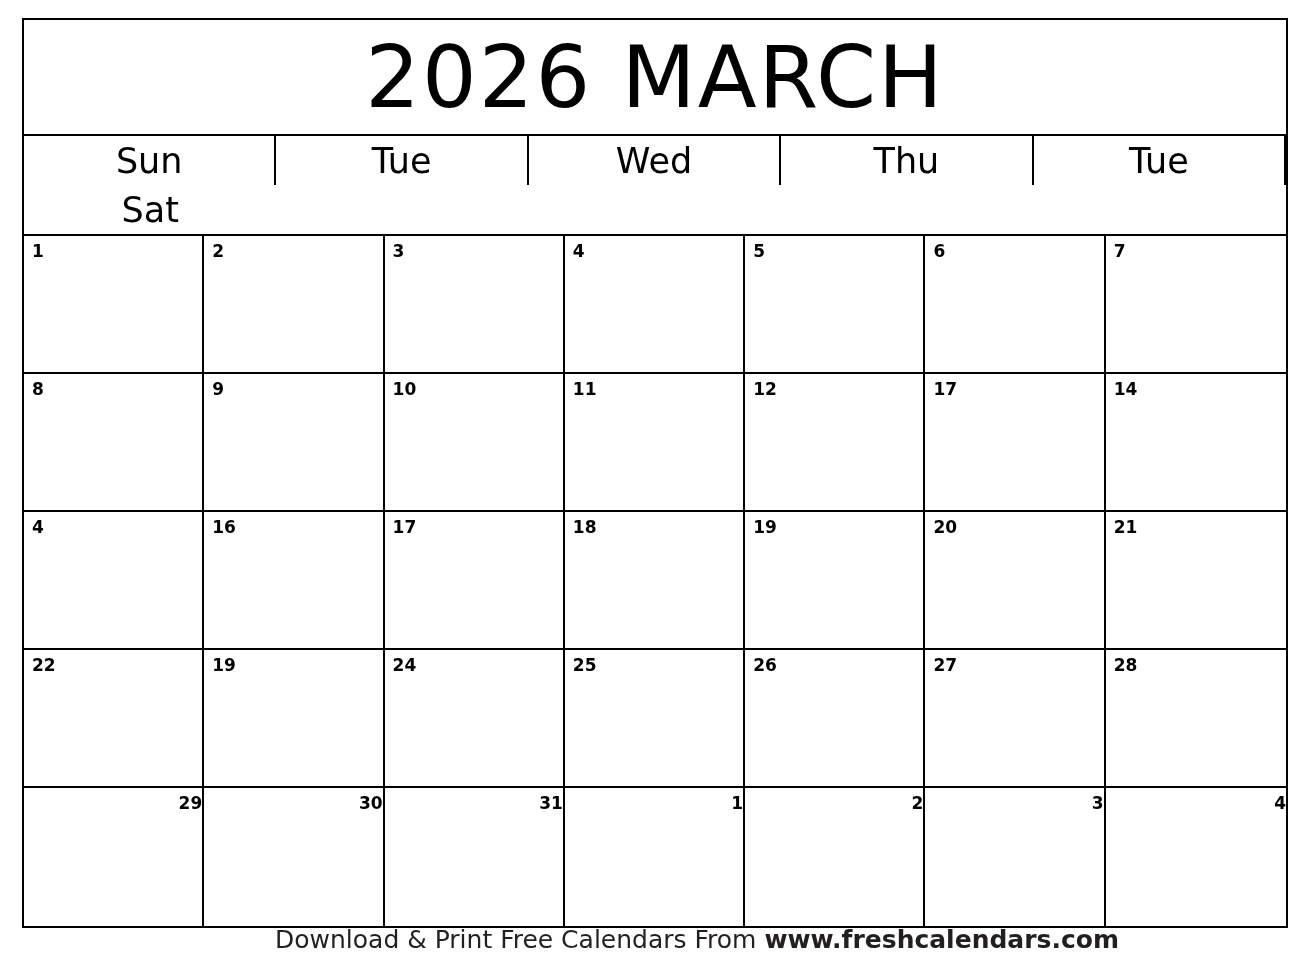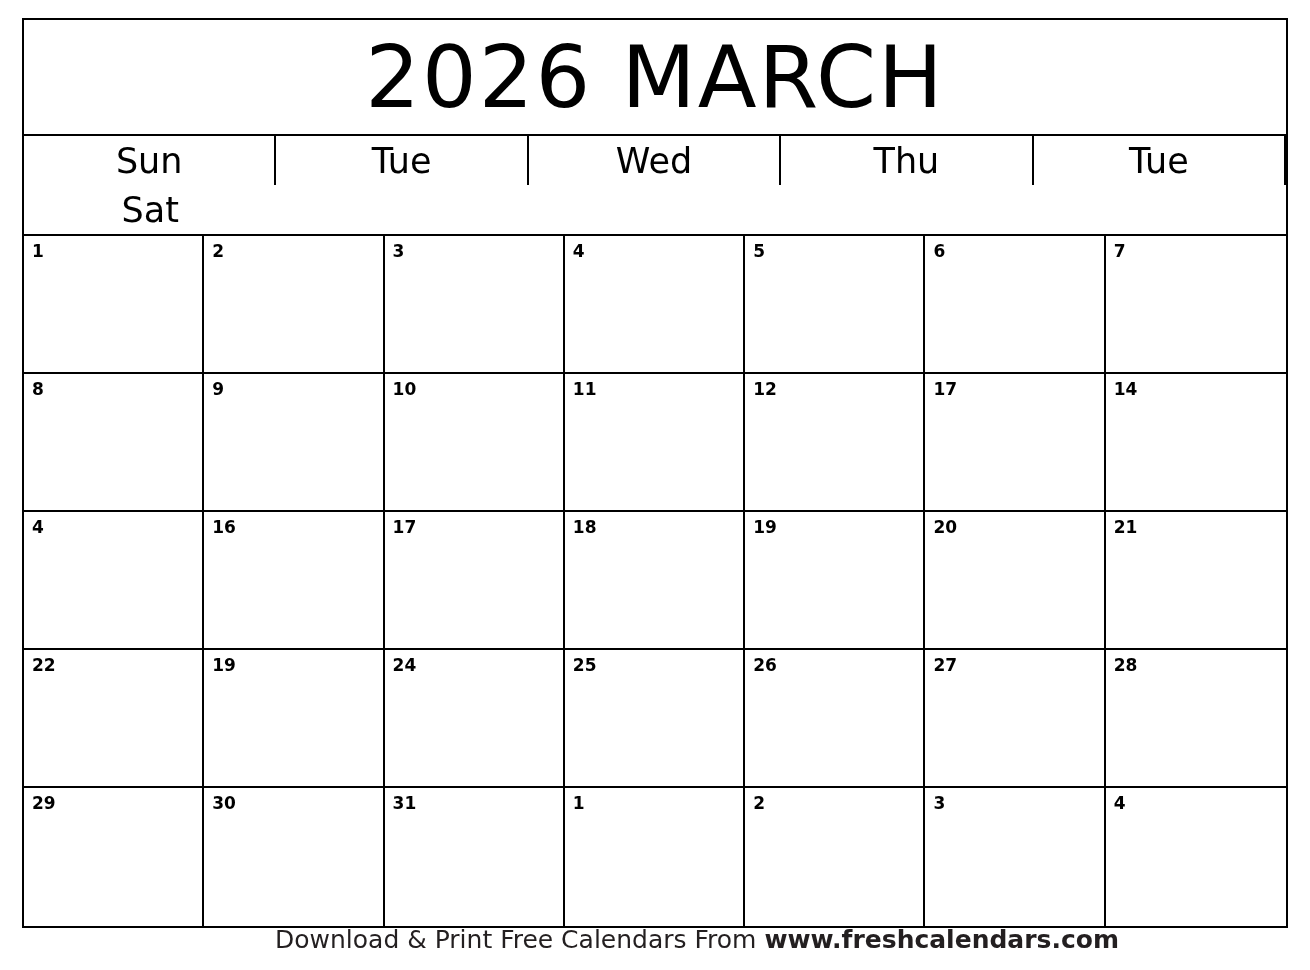--- a/index.html
+++ b/index.html
@@ -74,20 +74,21 @@
 
   .week-row {
     display: grid;
     grid-template-columns: repeat(7, 1fr);
     height: 138px;
     border-bottom: 2px solid #000000;
     box-sizing: border-box;
   }
   .week-row.last {
     border-bottom: none;
+    text-align: right;
   }
 
   .day-cell {
     border-right: 2px solid #000000;
     box-sizing: border-box;
     position: relative;
     padding: 6px 0 0 8px;
   }
   .day-cell:last-child {
     border-right: none;

